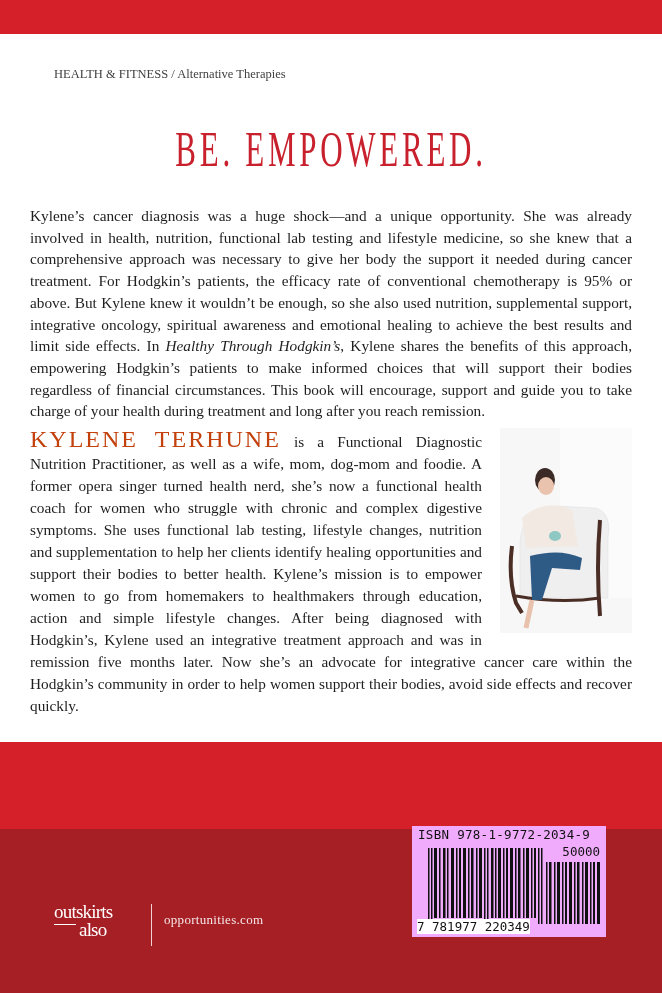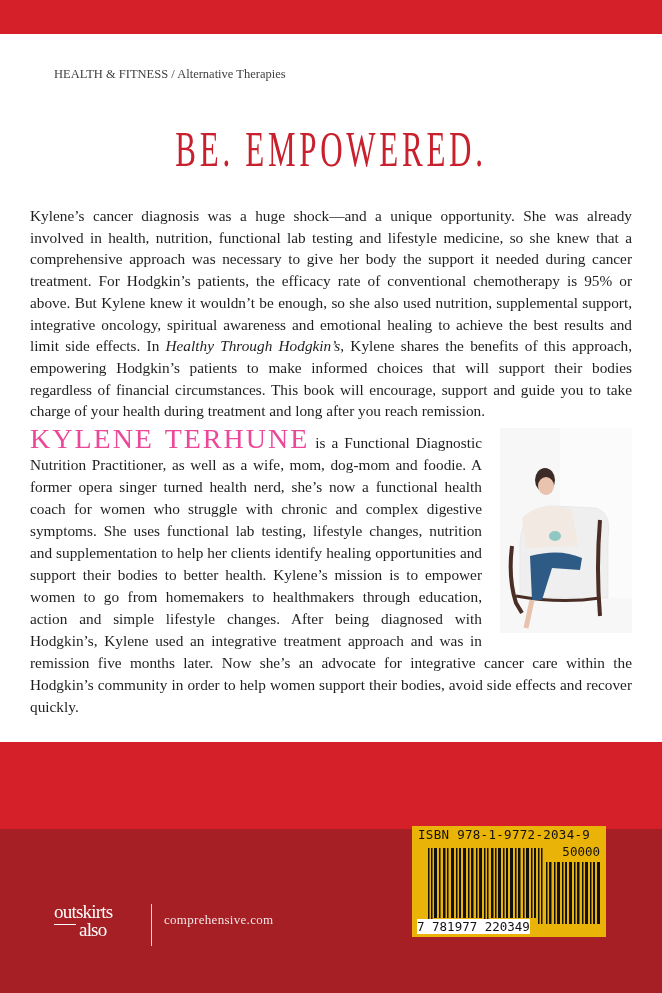--- a/index.html
+++ b/index.html
@@ -19,32 +19,32 @@
   }
   .blurb {
     position: absolute; left: 30px; top: 205px; width: 602px;
     font-size: 15.3px; line-height: 21.7px; text-align: justify;
   }
   .blurb em { font-style: italic; }
   .bio {
     position: absolute; left: 30px; top: 428px; width: 602px;
     font-size: 15.3px; line-height: 22px; text-align: justify;
   }
-  .bio .author-name { color: #ec4899; font-size: 28px; letter-spacing: 2px; }
+  .bio .author-name { color: #c2410c; font-size: 24px; letter-spacing: 2px; }
   .photo {
     float: right; width: 132px; height: 205px; margin: 0 0 6px 18px;
     background: linear-gradient(180deg, #f6f6f6 0%, #fafafa 100%);
     position: relative; overflow: hidden;
   }
   .photo svg { position: absolute; left: 0; top: 0; }
   .bottom-red { position: absolute; left: 0; top: 742px; width: 662px; height: 87px; background: #d52029; }
   .bottom-dark { position: absolute; left: 0; top: 829px; width: 662px; height: 164px; background: #a51f25; }
   .barcode-box {
     position: absolute; left: 412px; top: 826px; width: 194px; height: 111px;
-    background: #eab308;
+    background: #f0abfc;
   }
   .isbn-text { position: absolute; left: 6px; top: 1px; font-family: "DejaVu Sans Mono", monospace; font-size: 12.5px; color: #111; letter-spacing: 0.3px; }
   .addon-price { position: absolute; right: 6px; top: 18px; font-family: "DejaVu Sans Mono", monospace; font-size: 12.5px; color: #111; }
   .bars-main { position: absolute; left: 16px; top: 22px; width: 116px; height: 76px; }
   .bars-addon { position: absolute; left: 134px; top: 36px; width: 56px; height: 62px; }
   .ean-digits { position: absolute; left: 5px; top: 93px; font-family: "DejaVu Sans Mono", monospace; font-size: 12.5px; color: #111; background: #fff; }
   .publisher { position: absolute; left: 54px; top: 902px; color: #fff; }
   .logo { position: absolute; left: 0; top: 0; width: 84px; height: 44px; text-align: center; }
   .logo .l1 { position: absolute; left: 0; top: 0; font-size: 19px; letter-spacing: -0.8px; line-height: 19px; }
   .logo .l2 { position: absolute; left: 25px; top: 18px; font-size: 19px; letter-spacing: -0.8px; line-height: 19px; }
@@ -144,14 +144,14 @@
   <div class="ean-digits">7 781977 220349</div>
 </div>
 
 <div class="publisher">
   <div class="logo">
     <span class="l1">outskirts</span>
     <span class="rule"></span>
     <span class="l2">also</span>
   </div>
   <div class="divider"></div>
-  <div class="pub-url">comprehensive.com</div>
+  <div class="pub-url">opportunities.com</div>
 </div>
 
 </body></html>

